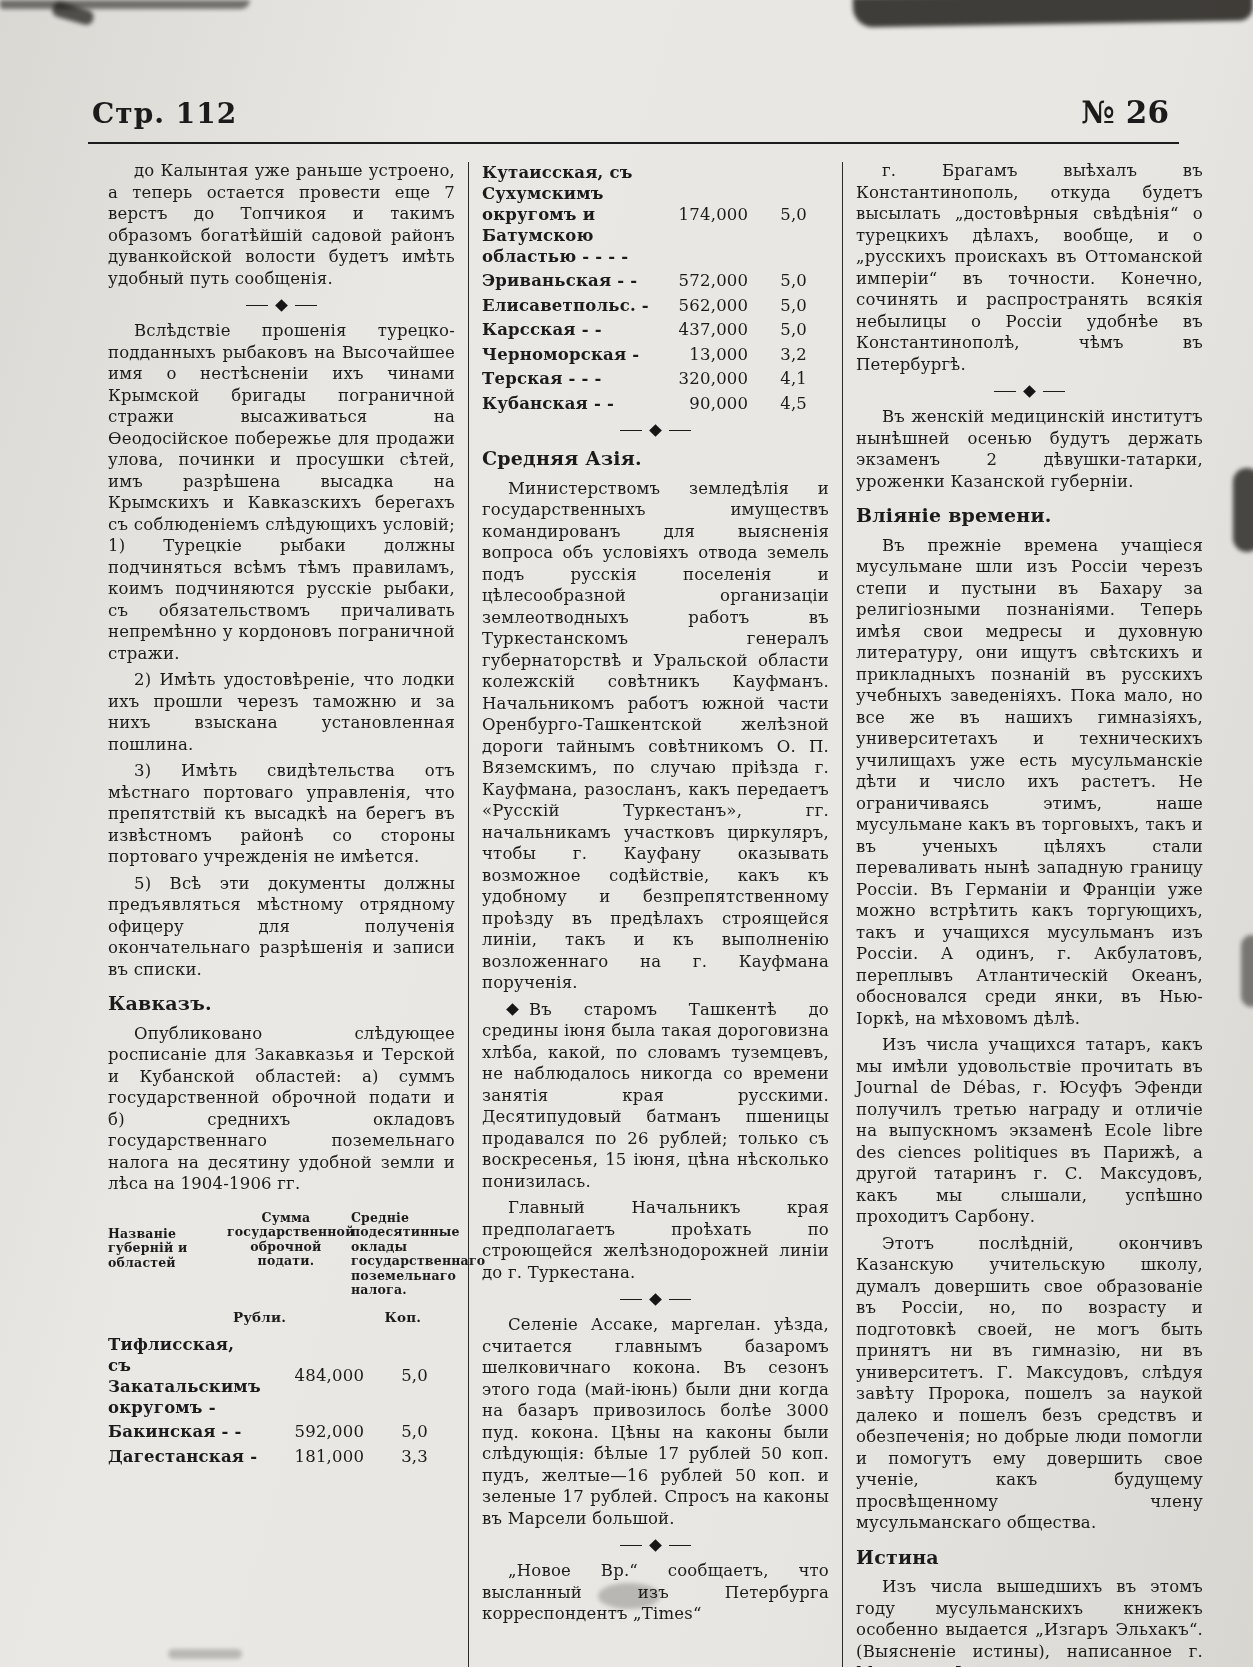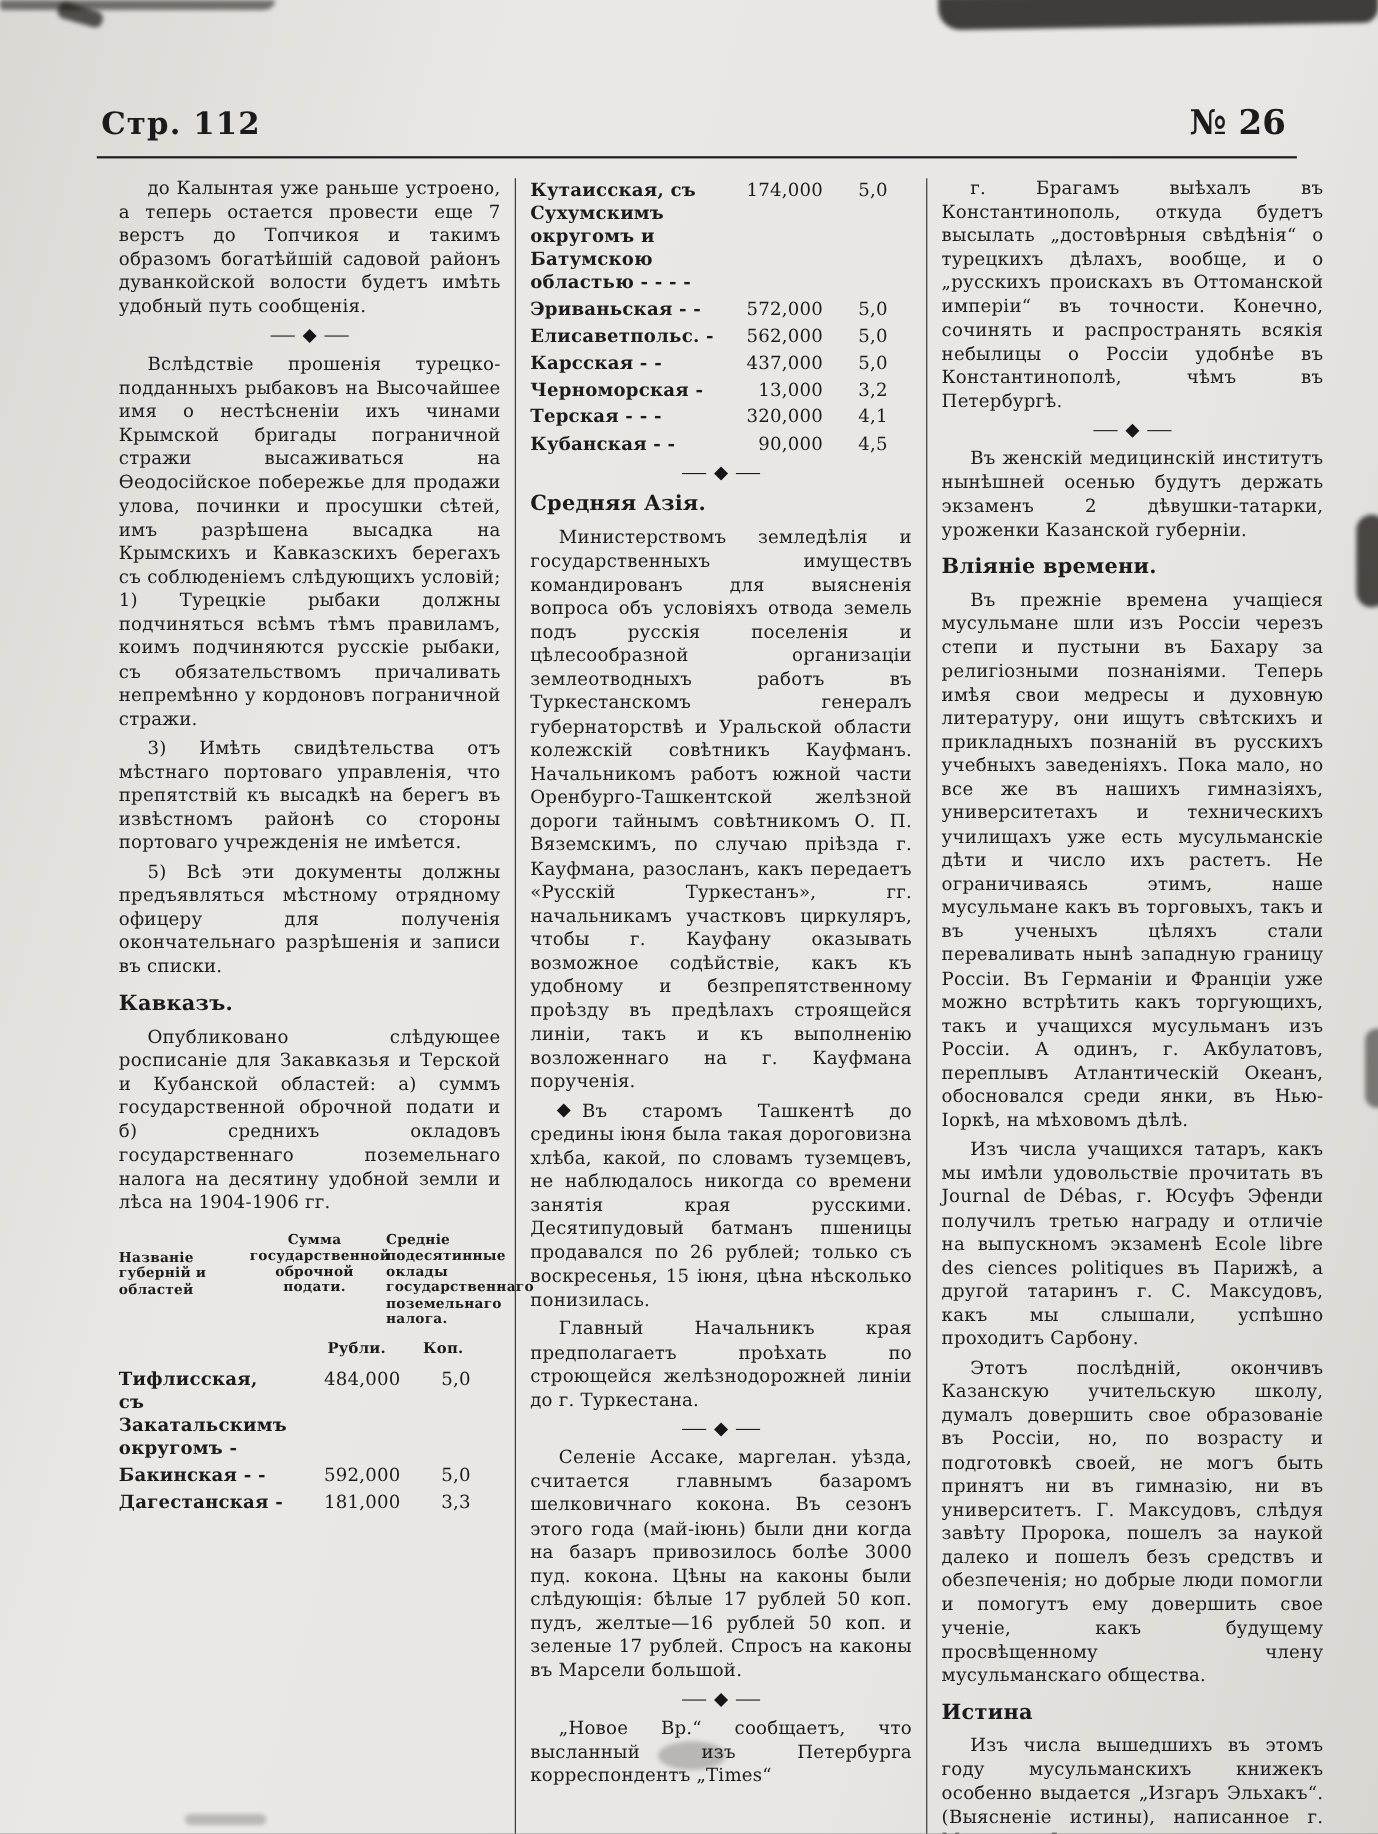--- a/index.html
+++ b/index.html
@@ -34,23 +34,23 @@
   .dia{width:9px;height:9px;background:#161616;transform:rotate(45deg);margin:0 9px}
   .lead-dia{display:inline-block;width:9px;height:9px;background:#161616;transform:rotate(45deg);margin:0 12px 1px 0}
 
   .tbl{margin-top:16px}
   .tbl-head{display:flex;font-size:12.5px;line-height:14.5px;font-weight:bold;text-align:left}
   .th-name{width:36%;padding-top:16px;text-align:left}
   .th-sum{width:34%;text-align:center;padding:0 6px}
   .th-avg{width:30%;text-align:left}
   .tbl-units{display:flex;font-weight:bold;font-size:13.5px;margin:9px 0 6px}
   .u-sp{width:36%}
-  .u-rub{width:34%;text-align:right}
+  .u-rub{width:34%;text-align:left}
   .u-kop{width:30%;text-align:center}
-  .tbl-row{display:flex;align-items:flex-start;margin-bottom:3px;text-align:left}
+  .tbl-row{display:flex;align-items:center;margin-bottom:3px;text-align:left}
   .tbl-row .name{width:46%;font-weight:bold;line-height:21px}
   .tbl-row .rub{width:30%;text-align:right;padding-right:10px}
   .tbl-row .kop{width:24%;text-align:center}
   .tbl-cont{margin-top:2px}
   .tbl-cont .name{width:52%}
   .tbl-cont .rub{width:27%}
   .tbl-cont .kop{width:21%}
 </style>
 </head>
 <body>
@@ -73,20 +73,21 @@
   <div class="columns">
 
     <div class="col">
       <p class="para">до Калынтая уже раньше устроено, а теперь остается провести еще 7 верстъ до Топчикоя и такимъ образомъ богатѣйшій садовой районъ дуванкойской волости будетъ имѣть удобный путь сообщенія.</p>
       <div class="divider">
         <span class="dline"></span>
         <span class="dia"></span>
         <span class="dline"></span>
       </div>
       <p class="para">Вслѣдствіе прошенія турецко-подданныхъ рыбаковъ на Высочайшее имя о нестѣсненіи ихъ чинами Крымской бригады пограничной стражи высаживаться на Ѳеодосійское побережье для продажи улова, починки и просушки сѣтей, имъ разрѣшена высадка на Крымскихъ и Кавказскихъ берегахъ съ соблюденіемъ слѣдующихъ условій; 1) Турецкіе рыбаки должны подчиняться всѣмъ тѣмъ правиламъ, коимъ подчиняются русскіе рыбаки, съ обязательствомъ причаливать непремѣнно у кордоновъ пограничной стражи.</p>
+      <p class="para">2) Имѣть удостовѣреніе, что лодки ихъ прошли черезъ таможню и за нихъ взыскана установленная пошлина.</p>
       <p class="para">3) Имѣть свидѣтельства отъ мѣстнаго портоваго управленія, что препятствій къ высадкѣ на берегъ въ извѣстномъ районѣ со стороны портоваго учрежденія не имѣется.</p>
       <p class="para">5) Всѣ эти документы должны предъявляться мѣстному отрядному офицеру для полученія окончательнаго разрѣшенія и записи въ списки.</p>
       <h3 class="heading">Кавказъ.</h3>
       <p class="para">Опубликовано слѣдующее росписаніе для Закавказья и Терской и Кубанской областей: а) суммъ государственной оброчной подати и б) среднихъ окладовъ государственнаго поземельнаго налога на десятину удобной земли и лѣса на 1904-1906 гг.</p>
 
       <div class="tbl">
         <div class="tbl-head">
           <div class="th-name">Названіе губерній и областей</div>
           <div class="th-sum">Сумма государственной оброчной подати.</div>
           <div class="th-avg">Средніе подесятинные оклады государственнаго поземельнаго налога.</div>

